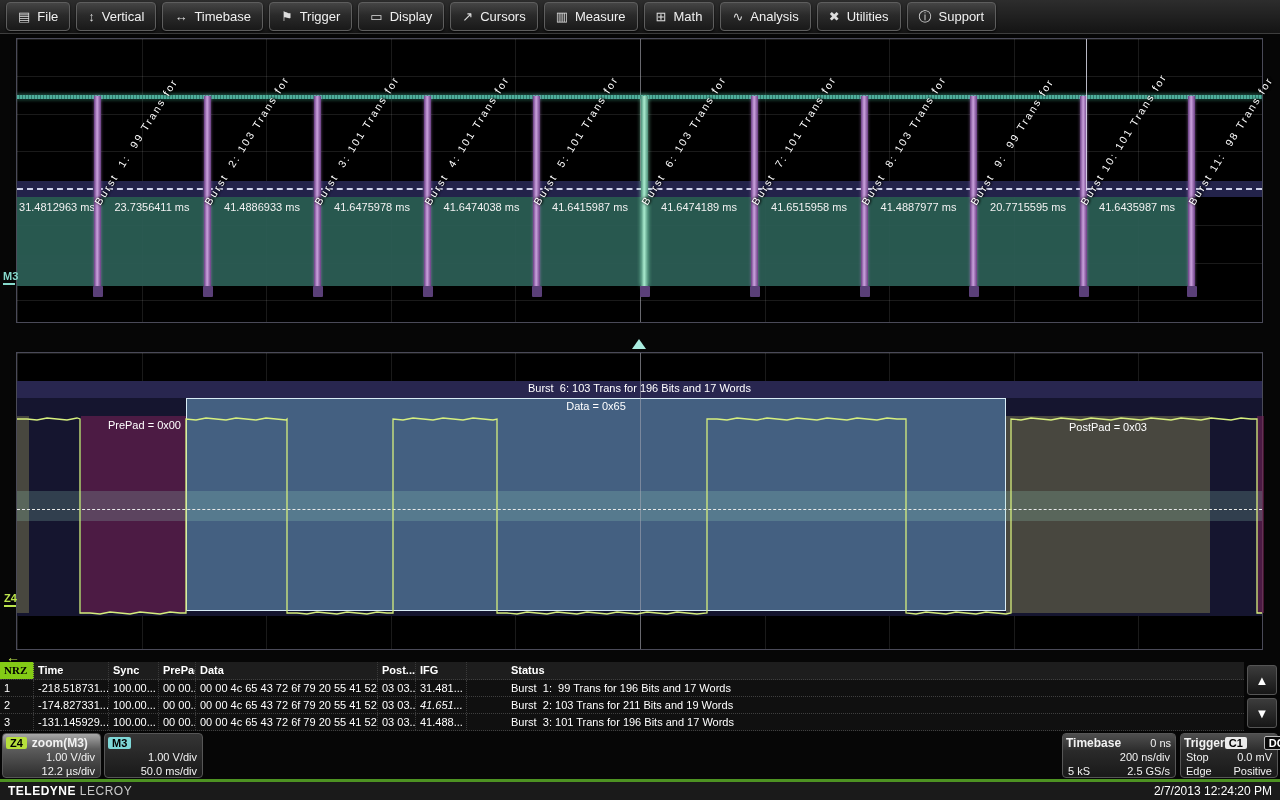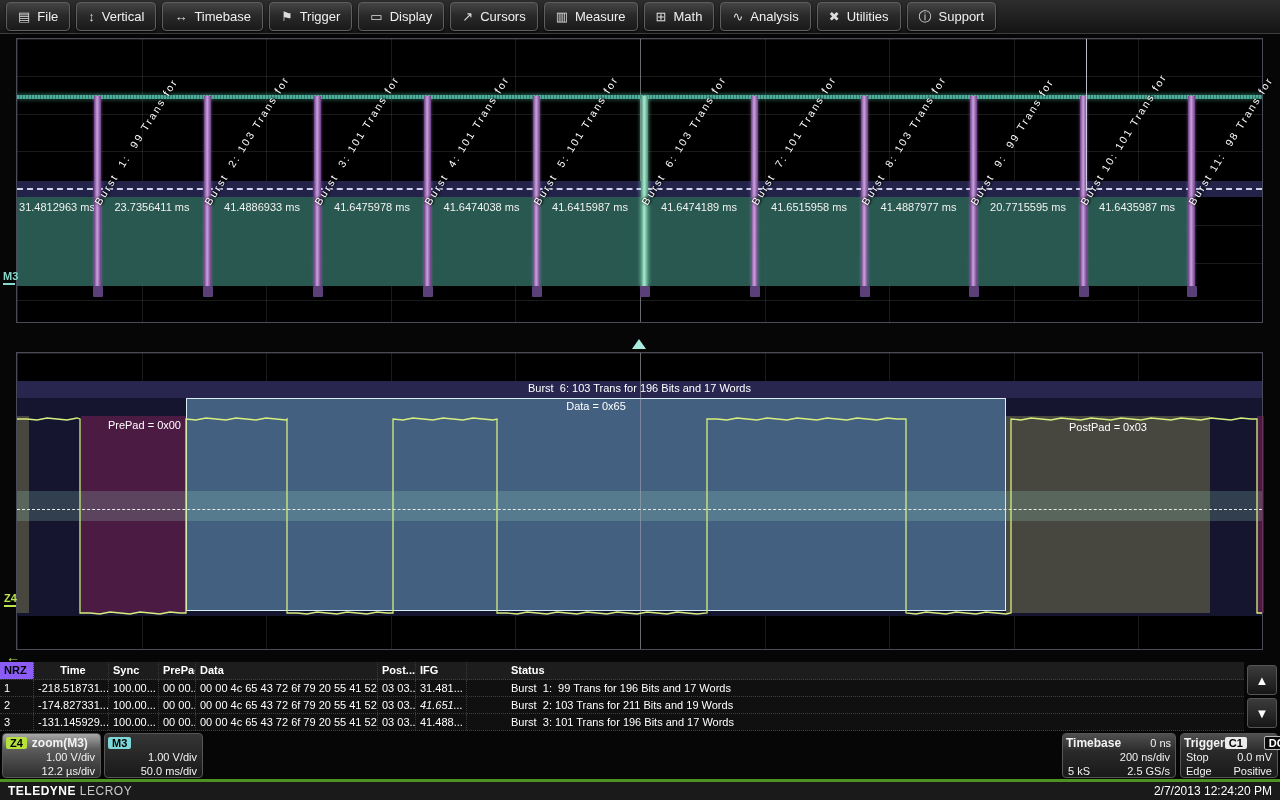--- a/index.html
+++ b/index.html
@@ -70,21 +70,21 @@
   .z4-col{color:#bce44d;} .z4-col .tick{background:#bce44d;}
   .pan-arrow{position:absolute;left:6px;top:649px;color:#bce44d;font-size:14px;font-weight:bold;}
 
   
   .results{position:absolute;left:0;top:662px;width:1244px;background:#0d0d0d;font-size:11px;}
   .t-row{display:flex;height:16px;line-height:16px;border-bottom:1px dotted #3f3f3f;background:#101010;}
   .t-row.hdr{height:17px;line-height:17px;background:#1d1d1d;font-weight:bold;}
   .t-cell{padding-left:4px;box-sizing:border-box;white-space:pre;overflow:hidden;
           border-right:1px dotted #3a3a3a;color:#fff;}
   .t-cell.flex{flex:1;border-right:none;margin-left:40px;}
-  .hdr .t-cell.nrz{background:#8b5cf6;color:#000;}
+  .hdr .t-cell.nrz{background:#84cc16;color:#000;font-family:Liberation Serif, serif;}
   .scrollers{position:absolute;left:1247px;top:665px;width:30px;}
   .scr-btn{width:28px;height:28px;margin-bottom:3px;background:linear-gradient(#3c3c3c,#161616);
            border:1px solid #555;border-radius:3px;color:#fff;font-size:13px;
            display:flex;align-items:center;justify-content:center;}
 
   
   .desc{position:absolute;top:733px;height:45px;border:1px solid #565656;border-radius:4px;
         background:linear-gradient(#353535,#191919);font-size:11px;color:#f2f2f2;box-sizing:border-box;}
   .desc.active{background:linear-gradient(#a8a8a8,#5c5c5c 35%,#2d2d2d);}
   .desc .hdr-line{display:flex;align-items:center;height:15px;padding:1px 4px 0 3px;}
@@ -259,21 +259,21 @@
     <div class="postpad-label">PostPad = 0x03</div>
   </div>
   <div class="chan-label z4-col" style="left:4px;top:592px">
     <span>Z4</span><span class="tick"></span>
   </div>
   <div class="pan-arrow">←</div>
 
   <div class="results" id="results">
       <div class="t-row hdr">
         <div class="t-cell nrz" style="width: 34px;">NRZ</div>
-        <div class="t-cell" style="width: 75px; text-align: center;">Time</div>
+        <div class="t-cell" style="width: 75px;">Time</div>
         <div class="t-cell" style="width: 50px;">Sync</div>
         <div class="t-cell" style="width: 37px;">PrePad</div>
         <div class="t-cell" style="width: 182px;">Data</div>
         <div class="t-cell" style="width: 38px;">Post...</div>
         <div class="t-cell" style="width: 51px;">IFG</div>
         <div class="t-cell flex">Status</div>
       </div>
       <div class="t-row">
         <div class="t-cell" style="width: 34px;">1</div>
         <div class="t-cell" style="width: 75px;">-218.518731...</div>

